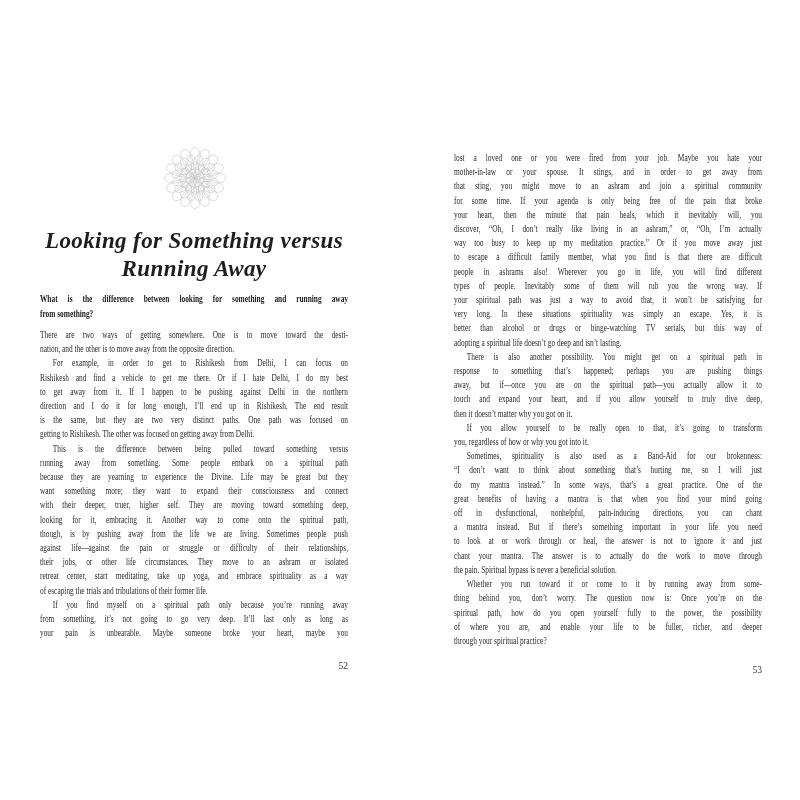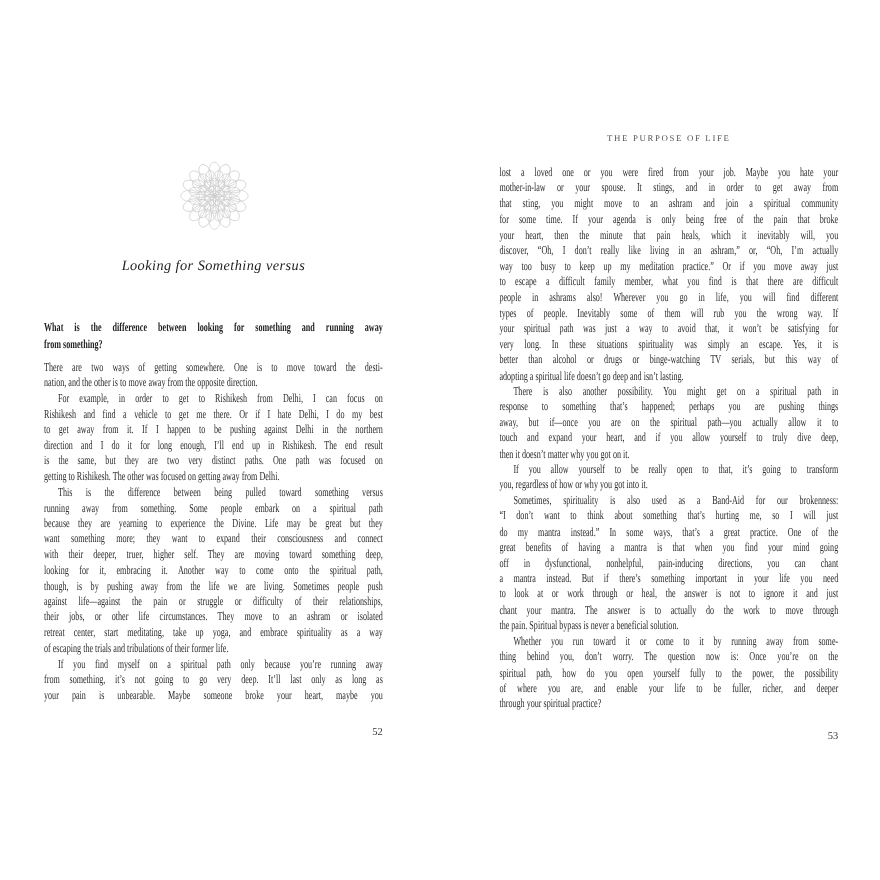--- a/index.html
+++ b/index.html
@@ -9,22 +9,22 @@
   }
   .page { position:absolute; top:0; width:400px; height:800px; }
   .page.left  { left:0; }
   .page.right { left:400px; }
 
   .ornament { position:absolute; left:163px; top:146px; width:64px; height:64px; }
   .ornament ellipse, .ornament circle { fill:none; stroke:#c9c9c9; stroke-width:0.6px; }
 
   .chapter-title {
     position:absolute; left:40px; top:227px; width:308px; margin:0;
-    text-align:center; font-style:italic; font-weight:normal;
-    font-size:13px; line-height:27.5px; color:#1e1e1e;
+    text-align:center; font-style:italic; font-weight:bold;
+    font-size:23px; line-height:27.5px; color:#1e1e1e;
     font-family:"Liberation Serif", serif; letter-spacing:0.4px;
   }
   .chapter-title .tl { display:block; }
 
   
   .textcol {
     position:absolute; width:460px;
     transform:scaleX(0.66957); transform-origin:0 0;
     font-size:11px; line-height:14.2px; color:#2b2b2b;
   }
@@ -104,20 +104,21 @@
         <ellipse cx="0" cy="-5" rx="3" ry="4.6" transform="rotate(157.5)"></ellipse>
         <ellipse cx="0" cy="-5" rx="3" ry="4.6" transform="rotate(202.5)"></ellipse>
         <ellipse cx="0" cy="-5" rx="3" ry="4.6" transform="rotate(247.5)"></ellipse>
         <ellipse cx="0" cy="-5" rx="3" ry="4.6" transform="rotate(292.5)"></ellipse>
         <ellipse cx="0" cy="-5" rx="3" ry="4.6" transform="rotate(337.5)"></ellipse>
         <circle r="2.4"></circle>
       </svg>
 
     <h1 class="chapter-title">
       <span class="tl">Looking for Something versus</span>
+      <span class="tl">Running Away</span>
     </h1>
 
     <div class="textcol question">
         <div class="line">What is the difference between looking for something and running away</div>
         <div class="line par-end">from something?</div>
       </div>
 
     <div class="textcol body">
         <div class="line">There are two ways of getting somewhere. One is to move toward the desti-</div>
         <div class="line par-end">nation, and the other is to move away from the opposite direction.</div>
@@ -140,21 +141,20 @@
         <div class="line par-end">of escaping the trials and tribulations of their former life.</div>
         <div class="line indent">If you find myself on a spiritual path only because you’re running away</div>
         <div class="line">from something, it’s not going to go very deep. It’ll last only as long as</div>
         <div class="line">your pain is unbearable. Maybe someone broke your heart, maybe you</div>
       </div>
 
     <div class="pagenum">52</div>
   </section>
 
   <section class="page right">
-    <div class="running-header">THE PURPOSE OF LIFE</div>
 
     <div class="textcol body">
         <div class="line">lost a loved one or you were fired from your job. Maybe you hate your</div>
         <div class="line">mother-in-law or your spouse. It stings, and in order to get away from</div>
         <div class="line">that sting, you might move to an ashram and join a spiritual community</div>
         <div class="line">for some time. If your agenda is only being free of the pain that broke</div>
         <div class="line">your heart, then the minute that pain heals, which it inevitably will, you</div>
         <div class="line">discover, “Oh, I don’t really like living in an ashram,” or, “Oh, I’m actually</div>
         <div class="line">way too busy to keep up my meditation practice.” Or if you move away just</div>
         <div class="line">to escape a difficult family member, what you find is that there are difficult</div>

